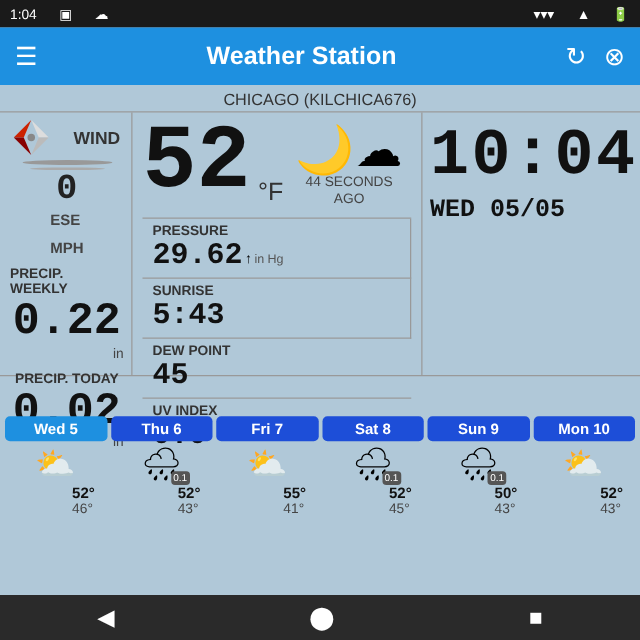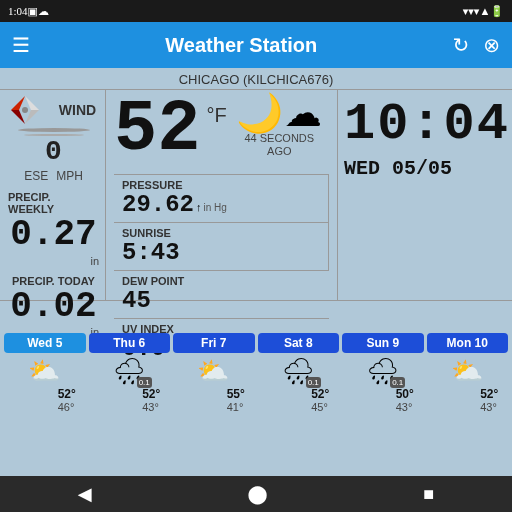--- a/index.html
+++ b/index.html
@@ -16,21 +16,21 @@
     .status-bar {
       background: #1a1a1a;
       height: 22px;
       display: flex;
       align-items: center;
       justify-content: space-between;
       padding: 0 8px;
       color: white;
       font-size: 11px;
     }
-    .status-left, .status-right { display: flex; align-items: flex-start; gap: 0; font-family: Liberation Serif, serif; }
+    .status-left, .status-right { display: flex; align-items: flex-end; gap: 18px; }
 
     
     .top-bar {
       background: #1e90e0;
       height: 46px;
       display: flex;
       align-items: center;
       padding: 0 12px;
       justify-content: space-between;
     }
@@ -101,33 +101,34 @@
       font-weight: bold;
       color: #222;
       font-family: 'Courier New', monospace;
       text-align: center;
     }
     .wind-dir-speed {
       display: flex;
       gap: 8px;
       font-size: 12px;
       color: #444;
-      font-weight: normal;
+      font-weight: bold;
       margin-top: 2px;
+      flex-direction: column;
     }
 
     
     .center-panel {
       flex: 1;
       padding: 4px 8px;
       border-left: 1px solid #999;
     }
     .temp-row {
       display: flex;
-      align-items: flex-start;
+      align-items: flex-end;
       gap: 6px;
     }
     .temp-big {
       font-size: 72px;
       font-weight: bold;
       color: #111;
       font-family: 'Courier New', monospace;
       line-height: 1;
     }
     .temp-unit { font-size: 20px; color: #333; margin-top: 10px; }
@@ -342,21 +343,21 @@
         <text x="64" y="40" text-anchor="middle" font-size="9" fill="#555">E</text>
       </svg>
     </div>
     <div class="wind-speed">0</div>
     <div class="wind-dir-speed">
       <span>ESE</span>
       <span>MPH</span>
     </div>
     <div class="hdivider" style="width:100%;margin:4px 0;"></div>
     <div class="precip-label">PRECIP. WEEKLY</div>
-    <div class="precip-value">0.27</div>
+    <div class="precip-value">0.22</div>
     <div class="precip-unit" style="font-size:11px;color:#444;align-self:flex-end;">in</div>
     <div class="hdivider" style="width:100%;margin:4px 0;"></div>
     <div class="precip-label">PRECIP. TODAY</div>
     <div class="precip-value">0.02</div>
     <div class="precip-unit" style="font-size:11px;color:#444;align-self:flex-end;">in</div>
   </div>
 
   <div class="center-panel">
     <div class="temp-row">
       <span class="temp-big">52</span>

